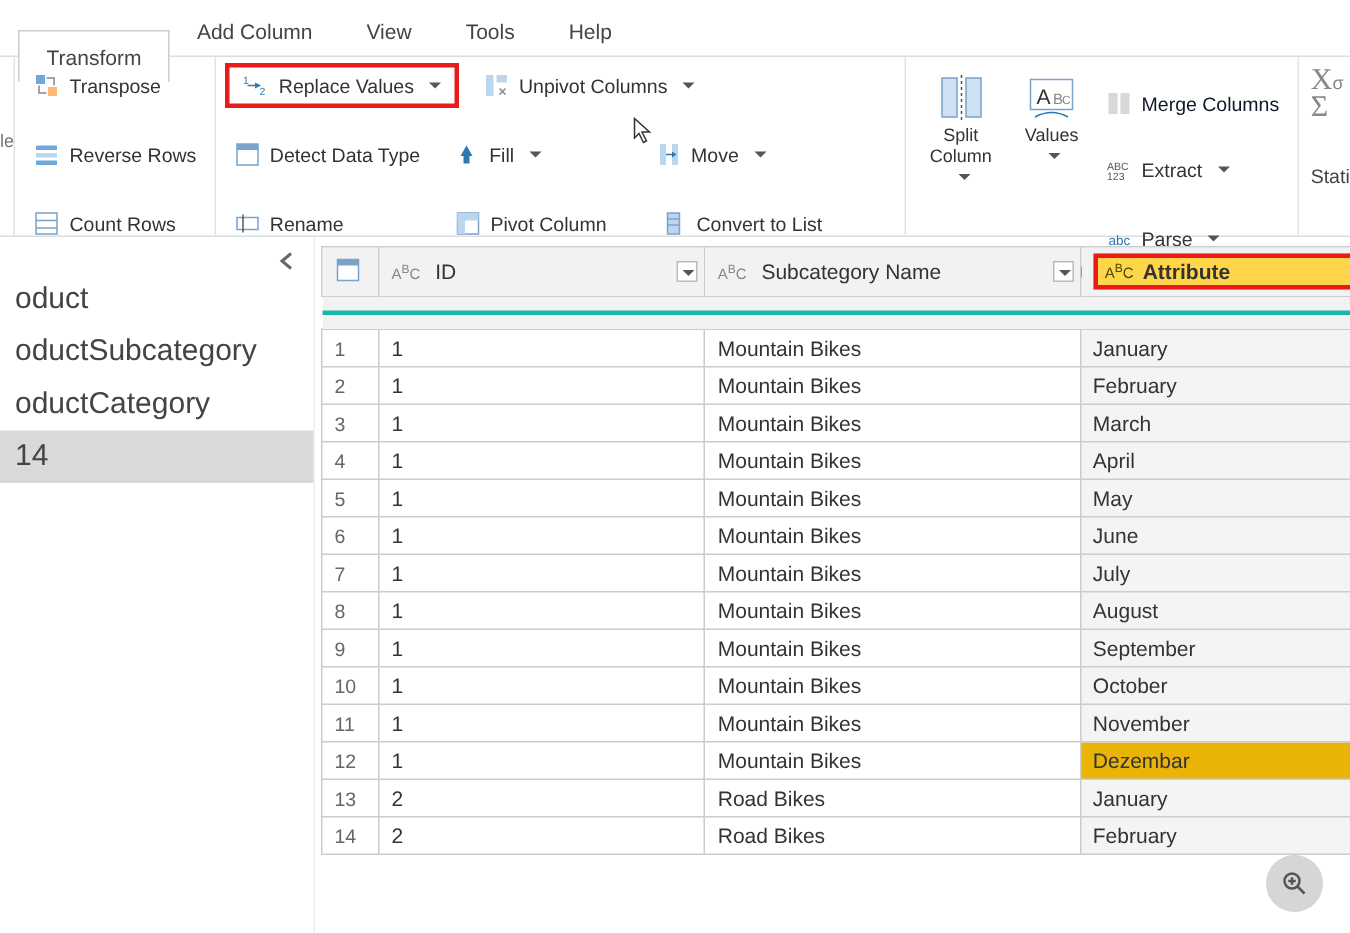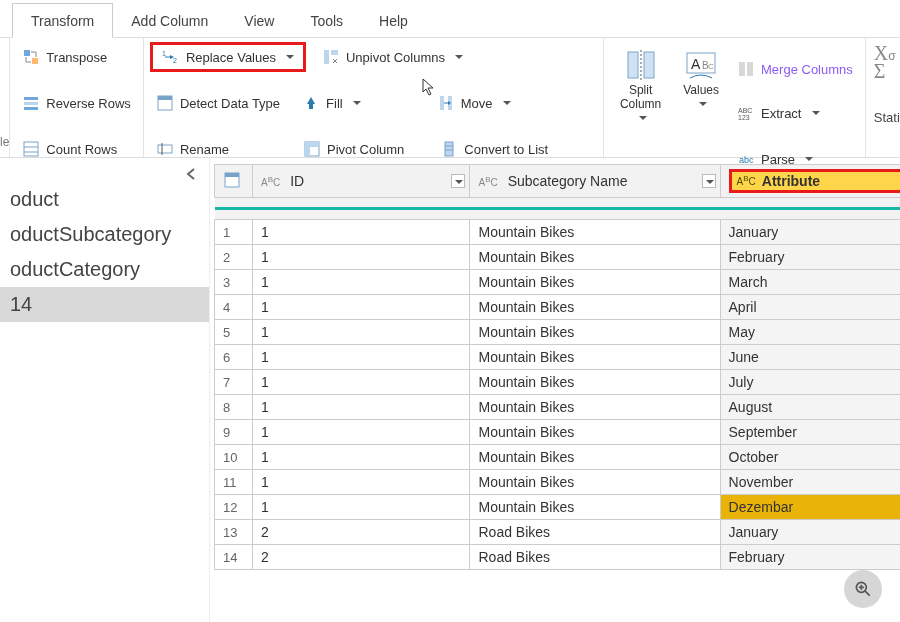--- a/index.html
+++ b/index.html
@@ -25,21 +25,21 @@
     padding: 9px 18px 8px 18px;
     font-size: 14px;
     color: #444;
     cursor: pointer;
   }
   .tab.active {
     border: 1px solid #ccc;
     border-bottom: 1px solid #fff;
     background: #fff;
     position: relative;
-    top: 1px;
+    top: 18px;
   }
   .ribbon {
     display: flex;
     border-bottom: 1px solid #ddd;
     height: 120px;
   }
   .ribbon-group {
     display: flex;
     flex-direction: column;
     border-right: 1px solid #e4e4e4;
@@ -192,31 +192,31 @@
     outline: 3px solid #e81a1a;
     outline-offset: -3px;
     background: #ffd54a;
     position:relative;
   }
   .sel-col-inner .col-filter { right:4px; }
   .header-underline {
     height: 3px; background: #18b8a6;
   }
   .corner-icon { width:18px; height:18px; display:inline-block; }
-  .gray-text { color:#8b5cf6;margin-top:12px; }
+  .gray-text { color:#0f172a;margin-top:12px; }
   .zoom-btn {
     position:absolute; right:18px; bottom:14px;
     width:38px; height:38px; border-radius:50%;
     background:#d6d6d6; display:flex; align-items:center; justify-content:center;
     cursor:pointer;
   }
   .leftedge {
     width: 16px;
     border-right: 1px solid #e4e4e4;
-    display:flex; flex-direction:column; justify-content:flex-end;
+    display:flex; flex-direction:column; justify-content:center;
     color:#777; font-size:12px; align-items:center; padding-bottom:8px;
   }
   .stat-edge {
     width: 46px;
     padding: 6px 0 0 8px;
     color:#444;
   }
   .cursor-arrow {
     position:absolute; left:422px; top:78px;
     width:14px; height:18px; pointer-events:none;

